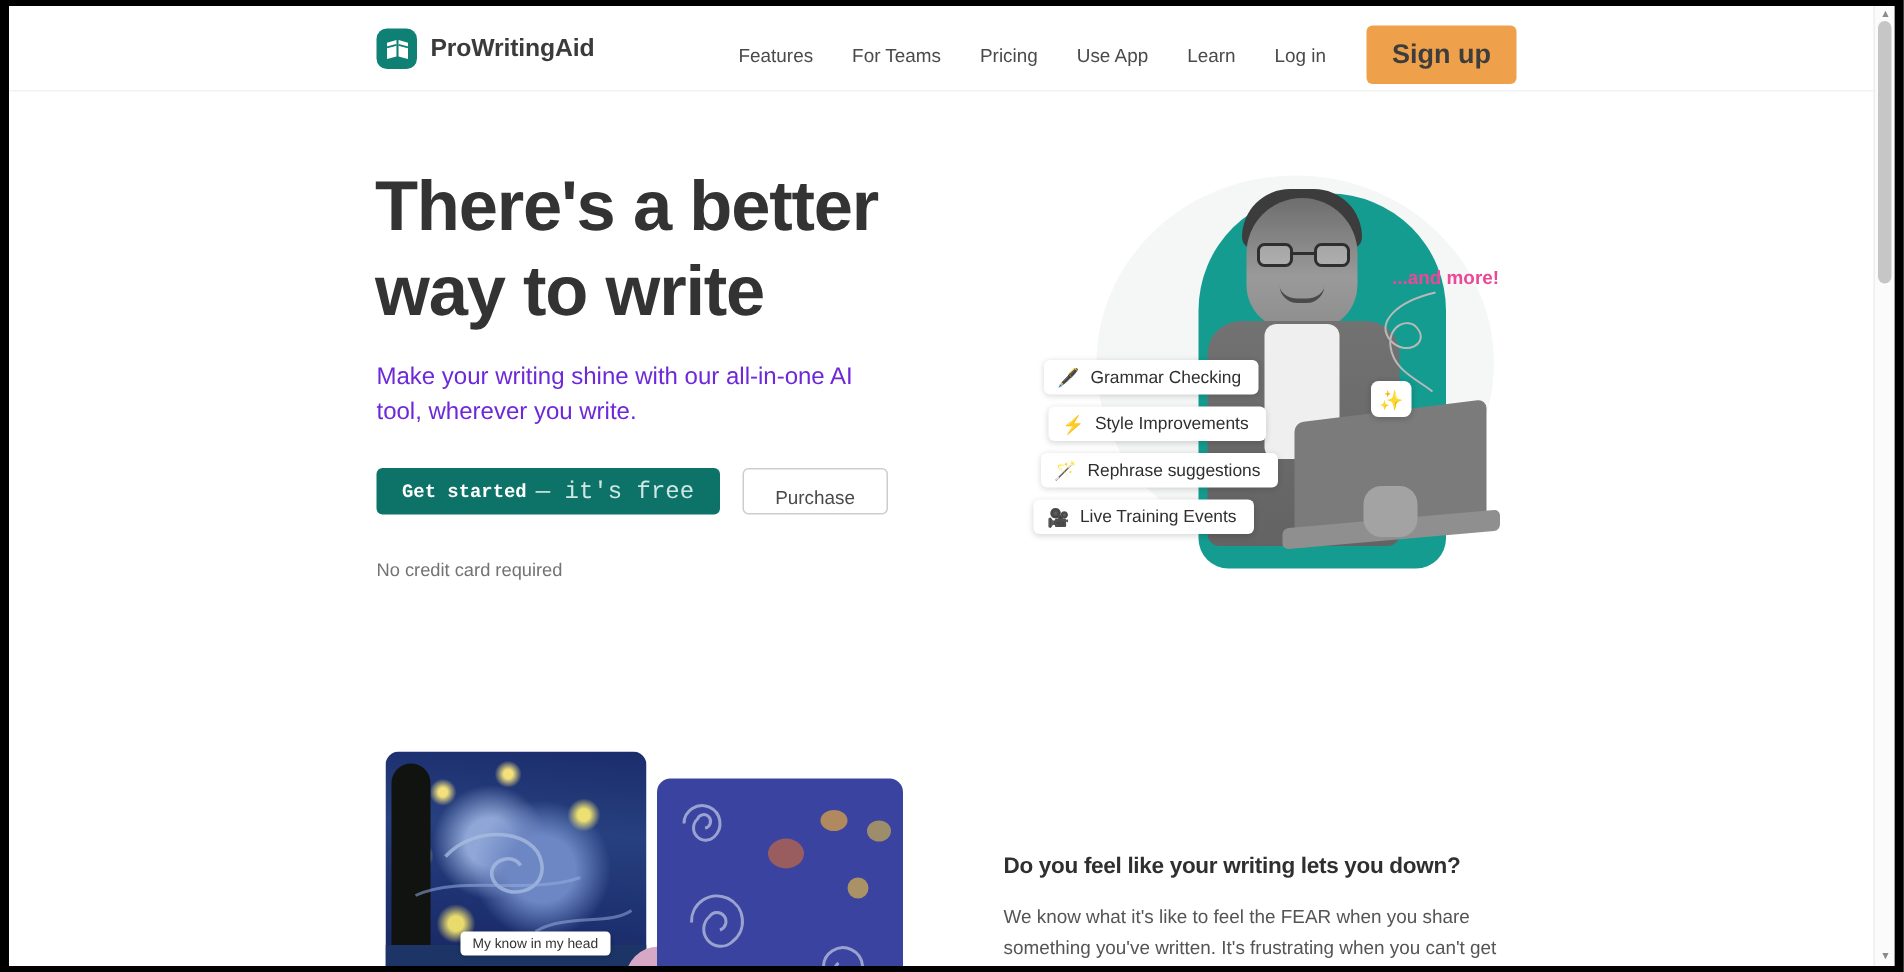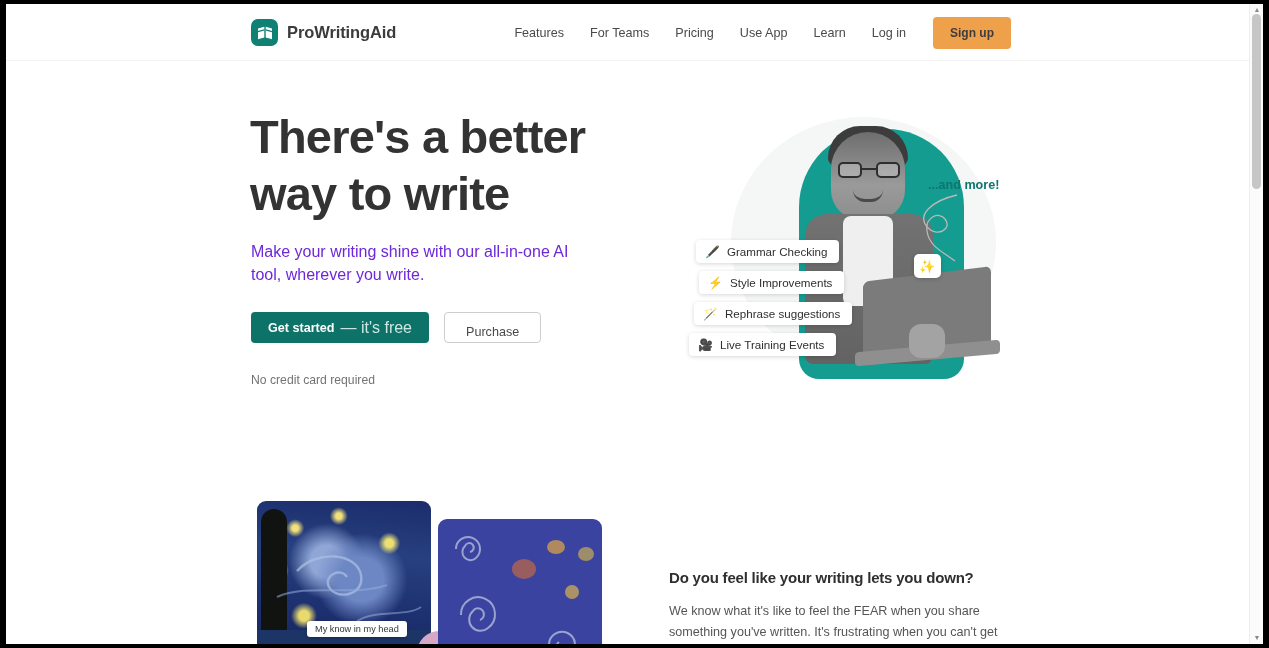--- a/index.html
+++ b/index.html
@@ -71,21 +71,21 @@
     display: flex; align-items: center; gap: 0px;
   }
   .nav-link {
     font-size: 12.6px; color: #4a4a4a;
     padding: 8px 13px; cursor: pointer; white-space: nowrap;
   }
   #signup-btn {
     margin-left: 14px;
     background: #efa04a;
     color: #3d3d3d;
-    font-size: 12px; font-weight: bold;
+    font-size: 18px; font-weight: bold;
     padding: 9px 17px; border-radius: 4px;
     border: none; cursor: pointer; white-space: nowrap;
     font-family: "Liberation Sans", sans-serif;
   }
 
   
   #hero-title {
     position: absolute; left: 244px; top: 104px;
     width: 420px;
     font-size: 47px; line-height: 57px;
@@ -100,21 +100,21 @@
   }
   #cta-row {
     position: absolute; left: 245px; top: 308px;
     display: flex; align-items: center; gap: 15px;
   }
   #get-started {
     background: #0d7369; border: none; border-radius: 4px;
     padding: 0 17px; height: 31px;
     color: #ffffff; cursor: pointer;
     display: flex; align-items: center; gap: 6px;
-    font-family: Liberation Sans, sans-serif;
+    font-family: Liberation Mono, monospace;
   }
   #gs-main { font-size: 12.6px; font-weight: bold; }
   #gs-sub  { font-size: 16px; color: #cfe7e4; }
   #purchase {
     background: #ffffff; border: 1px solid #cdcdcd; border-radius: 4px;
     height: 31px; padding: 12px 21px;
     font-size: 12.6px; color: #4a4a4a; cursor: pointer;
     font-family: "Liberation Sans", sans-serif;
   }
   #no-cc {
@@ -223,21 +223,21 @@
   #sparkle-badge {
     position: absolute; left: 243px; top: 155px;
     width: 27px; height: 24px;
     background: #ffffff; border-radius: 5px;
     box-shadow: 0 1px 4px rgba(0,0,0,0.18);
     display: flex; align-items: center; justify-content: center;
     font-size: 13px;
   }
   #and-more {
     position: absolute; left: 257px; top: 79px;
-    font-size: 12.6px; color: #0f766e; font-weight: bold;
+    font-size: 12.6px; color: #ec4899; font-weight: bold;
     white-space: nowrap;
   }
   #squiggle { position: absolute; left: 240px; top: 92px; }
 
   
   #art2 {
     position: absolute; left: 246px; top: 497px;
     width: 350px; height: 150px;
   }
   #starry {

